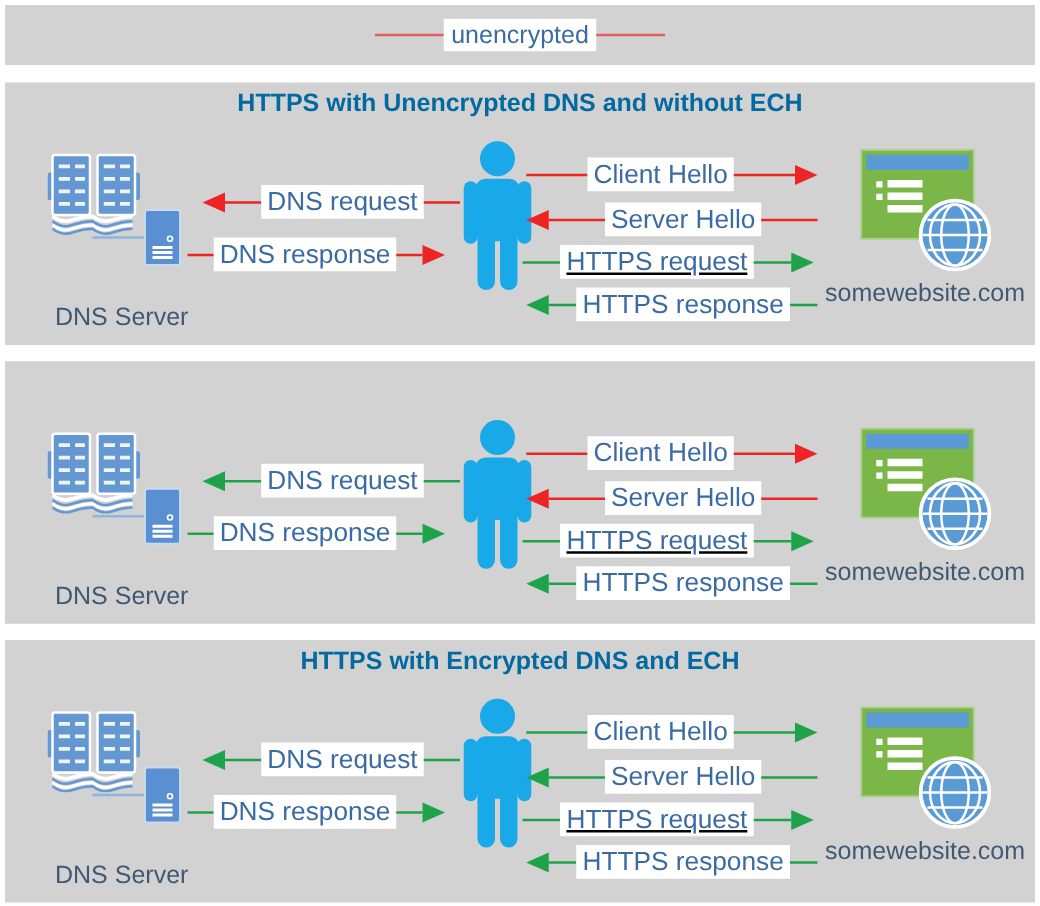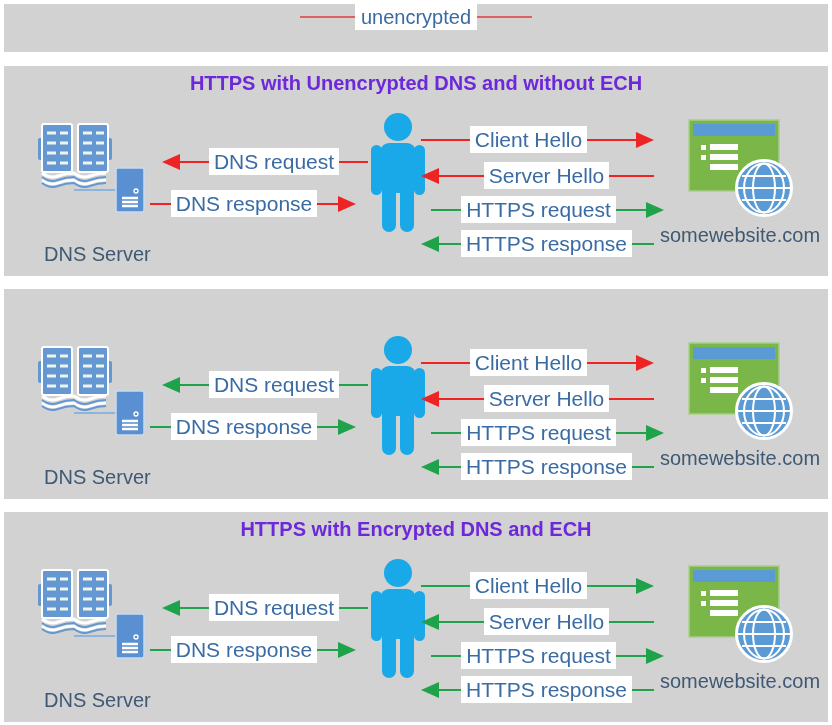--- a/index.html
+++ b/index.html
@@ -3,34 +3,34 @@
 <meta charset="utf-8">
 <style>
   html,body{margin:0;padding:0;}
   body{
     width:832px;height:725px;position:relative;background:#ffffff;
     font-family:"Liberation Sans", sans-serif;overflow:hidden;
   }
   
   .legend-bar{
     position:absolute;left:4px;top:4px;width:824px;height:48px;background:#d2d2d2;
-    display:flex;align-items:flex-start;justify-content:center;gap:88px;
+    display:flex;align-items:center;justify-content:center;gap:88px;
   }
   .legend-item{display:flex;align-items:center;}
   .legend-item[data-color="red"]{--c:#e05f5f;}
   .legend-item[data-color="green"]{--c:#55ad6a;}
   .lseg{width:55px;height:2px;background:var(--c);}
   .llabel{background:#ffffff;color:#3a6ba3;font-size:20px;line-height:26px;padding:0 6px;white-space:nowrap;}
 
   
   .panel{position:absolute;left:4px;width:824px;height:210px;background:#d2d2d2;}
   .panel-1{top:66px;} .panel-2{top:289px;} .panel-3{top:512px;}
   .panel-title{
     position:absolute;top:6px;left:0;width:100%;margin:0;text-align:center;
-    font-size:20px;font-weight:bold;color:#6d28d9;
+    font-size:20px;font-weight:bold;color:#0369a1;
   }
   .icon-book{position:absolute;left:34px;top:56px;}
   .icon-server{position:absolute;left:111px;top:101px;}
   .connector{position:absolute;left:70px;top:123px;width:44px;height:2px;background:#8fb4dc;}
   .dns-server-label{position:absolute;left:40px;top:161px;font-size:20px;color:#3f5873;margin-top:16px;}
   .icon-person{position:absolute;left:352px;top:46px;}
   .website-group{position:absolute;left:684px;top:53px;}
   .website-label{position:absolute;left:656px;top:158px;width:160px;font-size:20px;color:#3f5873;}
 
   
@@ -40,21 +40,21 @@
   .seg{flex:1 1 auto;height:2px;background:var(--c);}
   .head{width:0;height:0;flex:0 0 auto;border-top:8px solid transparent;border-bottom:8px solid transparent;}
   .head-left{border-right:18px solid var(--c);}
   .head-right{border-left:18px solid var(--c);}
   .albl{flex:0 0 auto;background:#ffffff;color:#3a6ba3;font-size:21px;line-height:27px;padding:0 5px;white-space:nowrap;}
 
   .a-dns-request {left:158px;top:82px;width:206px;}
   .a-dns-response{left:146px;top:124px;width:206px;}
   .a-client-hello  {left:417px;top:60px;width:233px;}
   .a-server-hello  {left:417px;top:96px;width:233px;}
-  .a-https-request {left:427px;top:130px;width:233px;}
+  .a-https-request {left:414px;top:130px;width:233px;text-decoration:underline;}
   .a-https-response{left:417px;top:164px;width:233px;text-align:right;}
 </style>
 </head>
 <body>
 
 <svg width="0" height="0" style="position:absolute">
   <defs>
     <g id="tpl-book">
       <rect x="0" y="16" width="6" height="22" rx="2" fill="#6598d2"></rect>
       <rect x="68" y="16" width="6" height="22" rx="2" fill="#6598d2"></rect>

